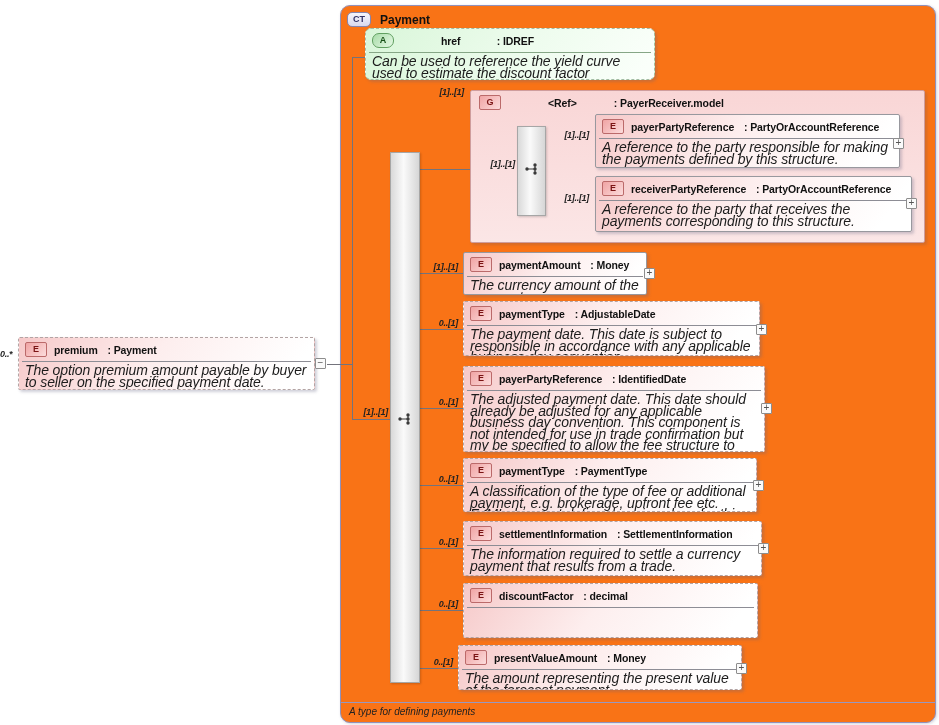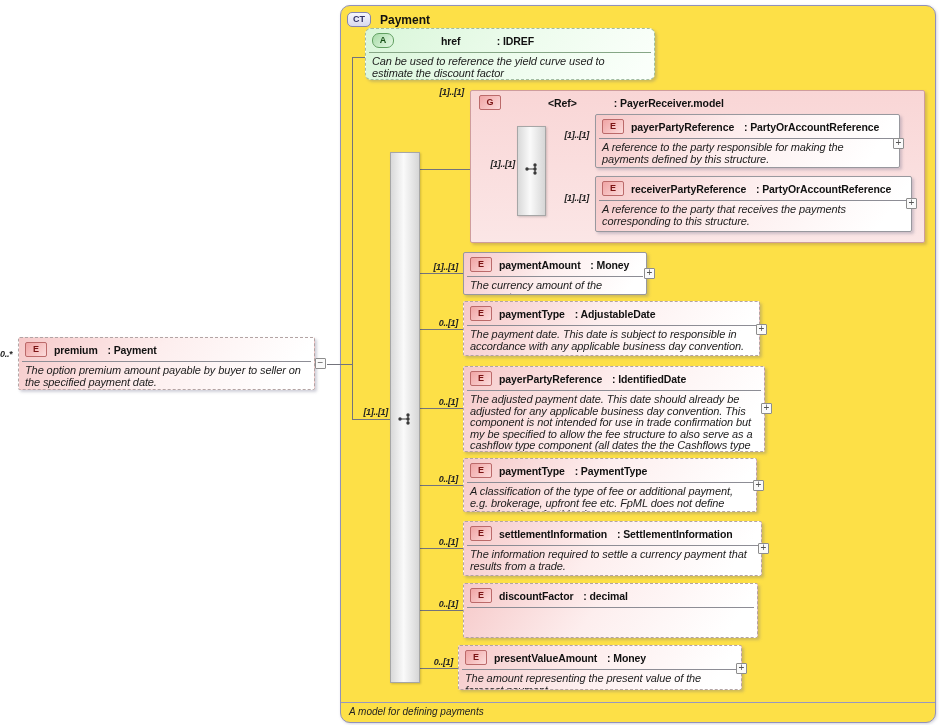--- a/index.html
+++ b/index.html
@@ -3,21 +3,21 @@
 <meta charset="utf-8">
 <style>
   html,body { margin:0; padding:0; background:#ffffff; }
   .canvas {
     position:relative; width:939px; height:725px; overflow:hidden;
     font-family:"Liberation Sans","DejaVu Sans",sans-serif;
   }
   
   #ct-box {
     position:absolute; left:340px; top:5px; width:594px; height:716px;
-    background:#fde047; border:1px solid #9191bb; border-radius:10px;
+    background:#f97316; border:1px solid #9191bb; border-radius:10px;
     box-shadow:1px 1px 3px rgba(80,80,120,.25);
   }
   .ct-header { position:absolute; top:6px; left:6px; display:flex; gap:9px; align-items:center; }
   .ct-title { font-size:12px; font-weight:bold; color:#111; }
   .ct-footer {
     position:absolute; left:0; right:0; bottom:0; height:20px;
     border-top:1px solid #9898c0; font-style:italic; font-size:10px; color:#222;
     padding:3px 0 0 8px; box-sizing:border-box;
   }
   
@@ -40,21 +40,21 @@
   .ebox.green  { background:linear-gradient(125deg,#d9f6d9 0%,#eefcee 55%,#fafffa 95%); border:1px dashed #a3bda3; border-radius:6px; }
   .ebox-title {
     display:flex; align-items:center; gap:7px; padding:4px 6px 2px 6px;
     font-size:10.5px; font-weight:bold; color:#111; white-space:nowrap; letter-spacing:-0.1px;
   }
   .etype::before { content:" : "; white-space:pre; }
   .wname { display:inline-block; min-width:46px;padding-left:40px; }
   .sep { height:0; border-top:1px solid #8d8d95; margin:2px 3px 0 3px; }
   .ebox.green .sep { border-top-color:#86a686; }
   .anno {
-    font-style:italic; font-size:11px; line-height:11.5px; color:#1c1c1c;
+    font-style:italic; font-size:14px; line-height:11.5px; color:#1c1c1c;
     padding:3px 6px 3px 6px; letter-spacing:-0.1px;
   }
   
   #group-box {
     position:absolute; left:470px; top:90px; width:455px; height:153px; box-sizing:border-box;
     background:linear-gradient(#f9d6d6,#fbe6e6); border:1px solid #cf9d9d; border-radius:2px;
     box-shadow:2px 2px 3px rgba(120,90,90,.30);
   }
   #group-box .ebox-title { padding:4px 8px; }
   
@@ -136,21 +136,21 @@
 </head>
 <body>
 
 <div class="canvas">
 
   <div id="ct-box">
     <div class="ct-header">
       <span class="badge badge-ct">CT</span>
       <span class="ct-title">Payment</span>
     </div>
-    <div class="ct-footer">A model for defining payments</div>
+    <div class="ct-footer">A type for defining payments</div>
   </div>
 
   <div class="hline" id="l-premium"></div>
   <div class="vline" id="l-vert"></div>
   <div class="hline" id="l-stub-href"></div>
   <div class="hline" id="l-root"></div>
   <div class="hline" id="l-group"></div>
   <div class="hline" id="l-entry"></div>
   <div class="hline" id="l-payer"></div>
   <div class="hline" id="l-receiver"></div>

